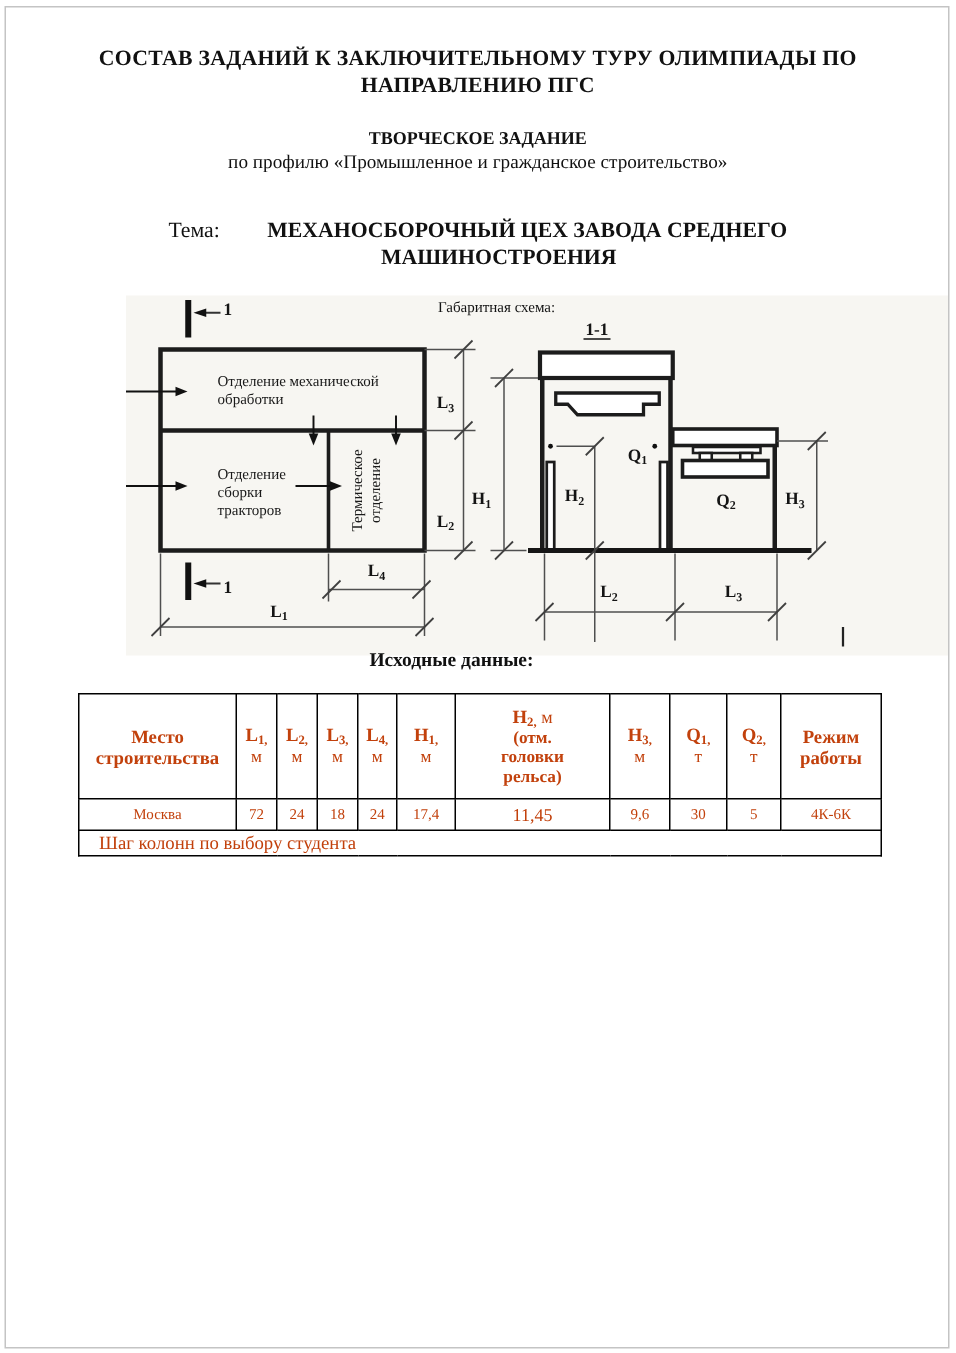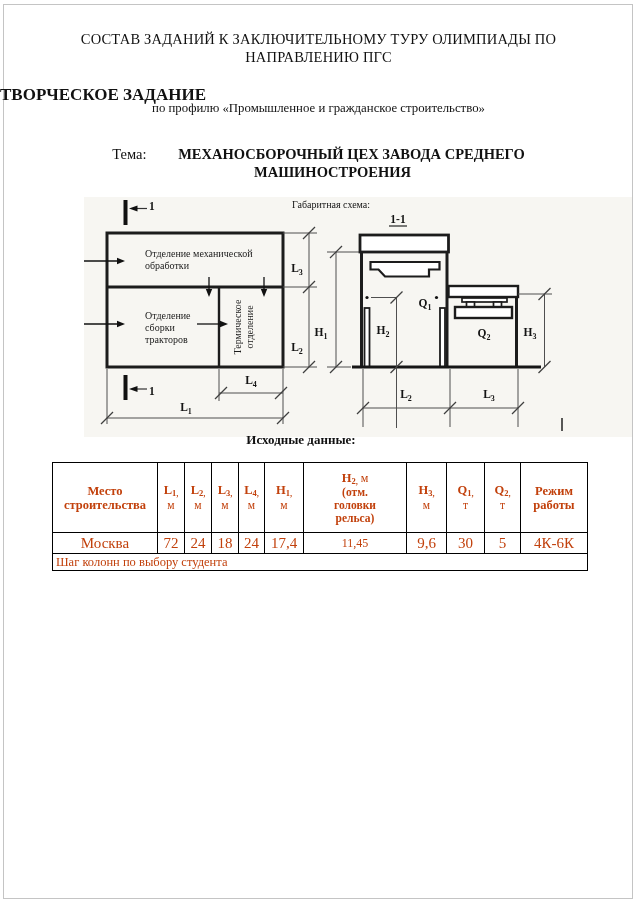--- a/index.html
+++ b/index.html
@@ -6,25 +6,25 @@
   body{
     width:637px;height:902px;position:relative;background:#ffffff;
     font-family:"Liberation Serif",serif;color:#111;overflow:hidden;
   }
   .page-border{
     position:absolute;left:3px;top:4px;right:4px;bottom:3px;
     border:1.5px solid #c4c4c4;pointer-events:none;
   }
   .doc-title{
     position:absolute;top:31px;left:0;width:637px;text-align:center;
-    font-size:14.5px;font-weight:normal;line-height:17.5px;letter-spacing:0.2px;
+    font-size:14.5px;font-weight:bold;line-height:17.5px;letter-spacing:0.2px;
   }
   .doc-subtitle{
-    position:absolute;top:85px;left:0;width:637px;text-align:left;
-    font-size:17px;font-weight:bold;
+    position:absolute;top:85px;left:0;width:637px;text-align:center;
+    font-size:12px;font-weight:bold;
   }
   .participant{
     position:absolute;top:101px;left:0;width:637px;text-align:center;
     font-size:12.8px;line-height:14.6px;
   }
   .theme{
     position:absolute;top:145px;left:0;width:637px;text-align:center;
     font-size:14.5px;line-height:18px;
   }
   .theme .b{font-weight:bold;margin-left:28px;}
@@ -40,23 +40,23 @@
   table.data-table th,table.data-table td{
     border:1.4px solid #000;padding:0;text-align:center;color:#c2410c;
     overflow:hidden;
   }
   tr.hdr-row th{height:69px;vertical-align:middle;font-size:12.5px;font-weight:bold;line-height:14px;}
   .sym{display:block;}
   sub{font-size:8.5px;line-height:0;vertical-align:-2px;}
   .unit{display:block;font-weight:400;font-size:11.5px;margin-top:1px;}
   .unit-inline{font-weight:400;font-size:12px;margin-left:3px;}
   .h2note{display:block;font-weight:700;font-size:11.5px;width:56px;margin:1px auto 0;line-height:13px;}
-  tr.val-row td{height:20px;font-size:15px;font-weight:400;}
+  tr.val-row td{height:20px;font-size:10px;font-weight:400;}
   tr.val-row td.vsmall{font-size:12px;}
-  tr.note-row td{height:16px;text-align:left;font-size:12.5px;font-weight:400;padding-left:3px;line-height:15px;}
+  tr.note-row td{height:16px;text-align:left;font-size:12.5px;font-weight:400;padding-left:13px;line-height:15px;}
   svg.figure{position:absolute;left:0;top:195px;}
   svg text{font-family:"Liberation Serif",serif;fill:#141414;}
   .room-label{font-size:10px;fill:#1a1a1a;}
   .fig-caption{font-size:10px;}
   .sec-title{font-size:11.5px;font-weight:bold;}
   .cut-num{font-size:11.5px;font-weight:bold;}
   .dim-label{font-size:11.5px;font-weight:bold;}
   .sub-t{font-size:8px;}
   .dim{stroke:#4f4f4f;stroke-width:1;fill:none;}
   .tick{stroke:#3f3f3f;stroke-width:1.2;fill:none;}

